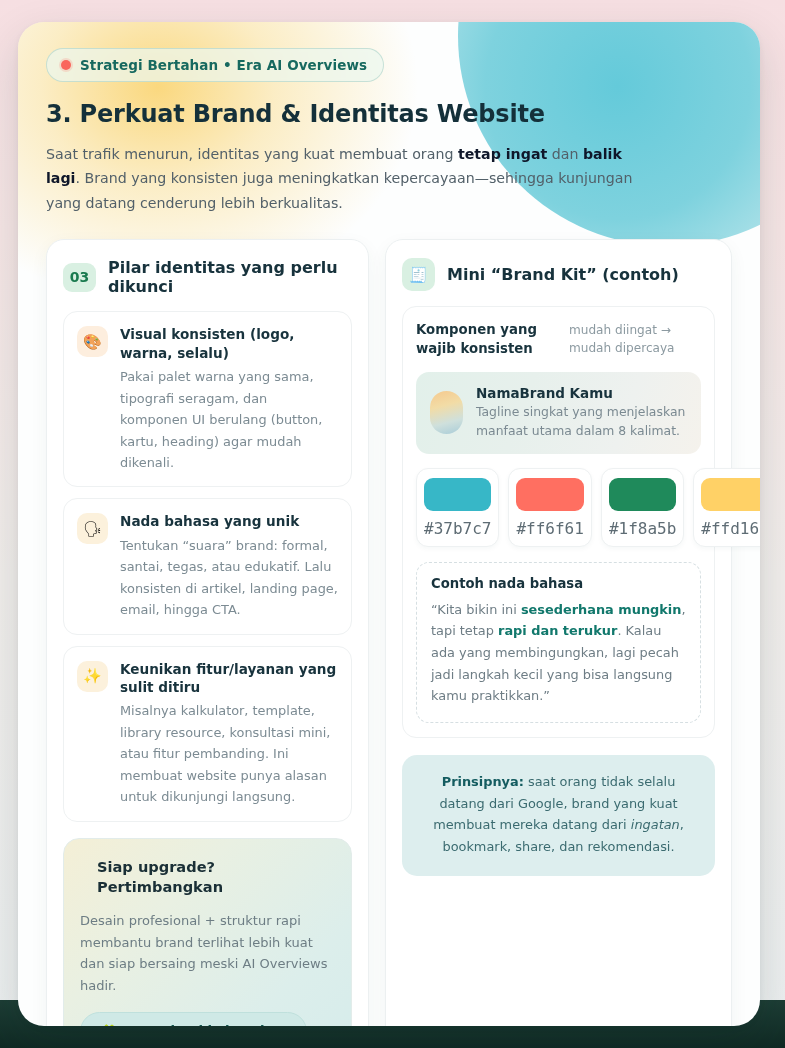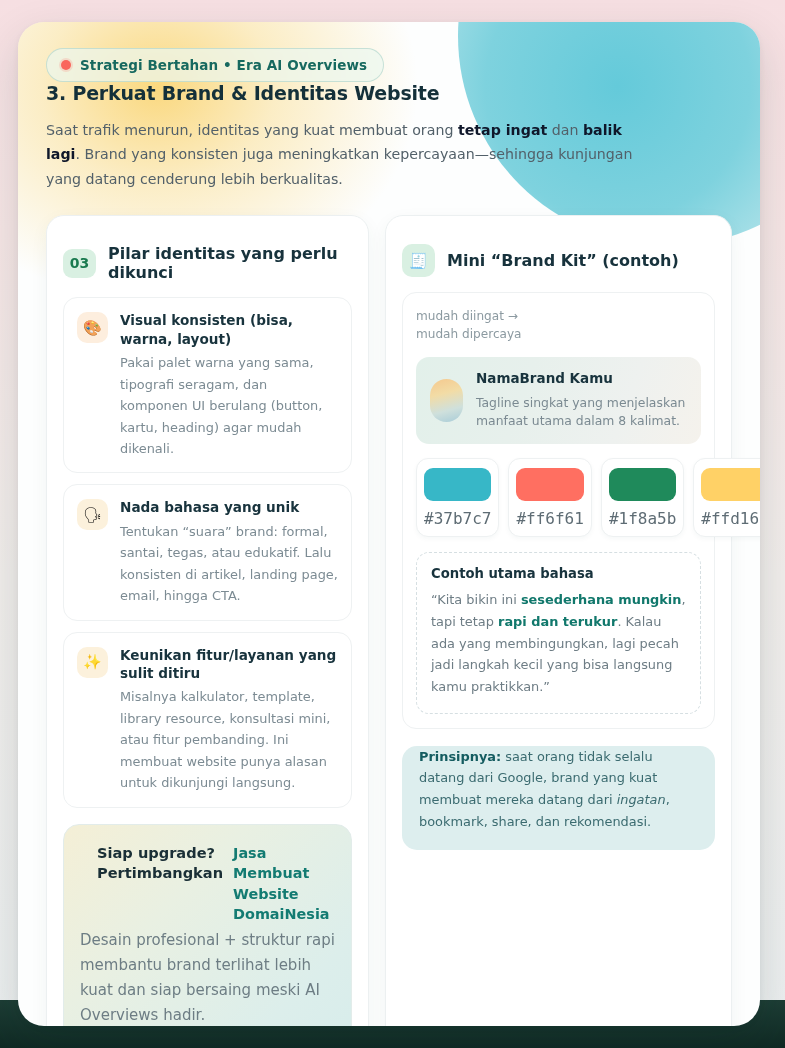--- a/index.html
+++ b/index.html
@@ -87,21 +87,22 @@
     flex: none;
   }
   .eyebrow-text {
     font-size: 13.5px;
     font-weight: bold;
     color: #17695f;
     letter-spacing: .1px;
   }
 
   h1.title {
-    font-size: 19px;
+    margin-top: 18px;
+    font-size: 24px;
     font-weight: bold;
     color: #14303a;
     letter-spacing: -.2px;
   }
 
   p.lede {
     margin-top: 14px;
     max-width: 612px;
     font-size: 14.2px;
     line-height: 1.72;
@@ -123,21 +124,20 @@
     padding: 18px 16px;
   }
   .panel-left { width: 341px; }
   .panel-right { width: 347px; }
 
   .panel-head {
     display: flex;
     align-items: center;
     gap: 12px;
     margin-bottom: 15px;
-    margin-top: 10px;
   }
   .badge-num {
     width: 33px; height: 29px;
     border-radius: 9px;
     background: #d9f0e2;
     color: #1a7a4f;
     font-size: 14px;
     font-weight: bold;
     display: flex;
     align-items: center;
@@ -220,22 +220,22 @@
   .cta-link {
     font-size: 14.4px;
     font-weight: bold;
     color: #137b72;
     line-height: 1.42;
     text-align: left;
     max-width: 120px;
     cursor: pointer;
   }
   .cta-desc {
-    margin-top: 4px;
-    font-size: 15px;
+    margin-top: 12px;
+    font-size: 13px;
     line-height: 1.66;
     color: #6d7d84;
   }
   .cta-btns { margin-top: 16px; }
   .btn {
     display: flex;
     align-items: center;
     gap: 9px;
     border-radius: 999px;
     padding: 11px 18px;
@@ -290,21 +290,21 @@
   .brand-logo {
     width: 33px; height: 43px;
     border-radius: 17px;
     flex: none;
     background: linear-gradient(165deg, #f5c98e 0%, #f2dca6 35%, #cfe0dc 70%, #a8ccd8 100%);
   }
   .brand-name {
     font-size: 13.5px;
     font-weight: bold;
     color: #18333d;
-    margin-bottom: 8px;
+    margin-bottom: 2px;
   }
   .brand-tagline {
     font-size: 12.4px;
     line-height: 1.52;
     color: #7b8a92;
   }
 
   .swatches {
     display: flex;
     gap: 9px;
@@ -345,25 +345,26 @@
   .tone-quote {
     font-size: 12.9px;
     line-height: 1.68;
     color: #6e7d85;
   }
   .tone-quote b { color: #11786c; font-weight: bold; }
 
   .principle {
     margin-top: 17px;
     border-radius: 15px;
-    padding: 0 17px 18px 17px;
+    padding: 16px 17px 18px 17px;
     background: #ddeeee;
     font-size: 12.9px;
     line-height: 1.68;
     color: #3b6b70;
+    text-align: center;
   }
   .principle b { color: #145c60; font-weight: bold; }
   .principle i { font-style: italic; }
 </style>
 </head>
 <body>
 
 <div class="page-bg"></div>
 <div class="page-bg-strip-bottom"></div>
 
@@ -389,21 +390,21 @@
       <div class="panel panel-left">
         <div class="panel-head">
           <span class="badge-num">03</span>
           <span class="panel-title">Pilar identitas yang perlu dikunci</span>
         </div>
 
         <div>
           <div class="pillar">
             <span class="pillar-icon ico-peach">🎨</span>
             <div>
-              <div class="pillar-title">Visual konsisten (bisa, warna, layout)</div>
+              <div class="pillar-title">Visual konsisten (logo, warna, selalu)</div>
               <div class="pillar-desc">Pakai palet warna yang sama, tipografi seragam, dan komponen UI berulang (button, kartu, heading) agar mudah dikenali.</div>
             </div>
           </div>
 
           <div class="pillar">
             <span class="pillar-icon ico-cream">🗣</span>
             <div>
               <div class="pillar-title">Nada bahasa yang unik</div>
               <div class="pillar-desc">Tentukan “suara” brand: formal, santai, tegas, atau edukatif. Lalu konsisten di artikel, landing page, email, hingga CTA.</div>
             </div>
@@ -414,41 +415,41 @@
             <div>
               <div class="pillar-title">Keunikan fitur/layanan yang sulit ditiru</div>
               <div class="pillar-desc">Misalnya kalkulator, template, library resource, konsultasi mini, atau fitur pembanding. Ini membuat website punya alasan untuk dikunjungi langsung.</div>
             </div>
           </div>
         </div>
 
         <div class="cta">
           <div class="cta-top">
             <div class="cta-heading">Siap upgrade? Pertimbangkan</div>
-            <div class="cta-link">Jasa Membuat Website DomaiNesia</div>
           </div>
           <div class="cta-desc">Desain profesional + struktur rapi membantu brand terlihat lebih kuat dan siap bersaing meski AI Overviews hadir.</div>
           <div class="cta-btns">
             <div class="btn btn-primary">
               <span>🧩</span>
               <span>Konsultasi kebutuhan</span>
             </div>
 
           </div>
         </div>
       </div>
 
       <div class="panel panel-right">
         <div class="panel-head">
           <span class="head-icon">🧾</span>
           <span class="panel-title">Mini “Brand Kit” (contoh)</span>
         </div>
 
         <div class="kit-box">
           <div class="kit-head">
+            <div class="kit-head-title">Komponen yang wajib konsisten</div>
             <div class="kit-head-note">mudah diingat → mudah dipercaya</div>
           </div>
 
           <div class="brand-row">
             <span class="brand-logo"></span>
             <div>
               <div class="brand-name">NamaBrand Kamu</div>
               <div class="brand-tagline">Tagline singkat yang menjelaskan manfaat utama dalam 8 kalimat.</div>
             </div>
           </div>
@@ -466,21 +467,21 @@
               <div class="swatch-chip" style="background: rgb(31, 138, 91);"></div>
               <div class="swatch-hex">#1f8a5b</div>
             </div>
             <div class="swatch">
               <div class="swatch-chip" style="background: rgb(255, 209, 102);"></div>
               <div class="swatch-hex">#ffd166</div>
             </div>
           </div>
 
           <div class="tone-box">
-            <div class="tone-title">Contoh utama bahasa</div>
+            <div class="tone-title">Contoh nada bahasa</div>
             <div class="tone-quote">
               <span>“Kita bikin ini </span><b>sesederhana mungkin</b><span>, tapi tetap </span><b>rapi dan terukur</b><span>. Kalau ada yang membingungkan, lagi pecah jadi langkah kecil yang bisa langsung kamu praktikkan.”</span>
             </div>
           </div>
         </div>
 
         <div class="principle">
           <b>Prinsipnya:</b><span> saat orang tidak selalu datang dari Google, brand yang kuat membuat mereka datang dari </span><i>ingatan</i><span>, bookmark, share, dan rekomendasi.</span>
         </div>
       </div>

